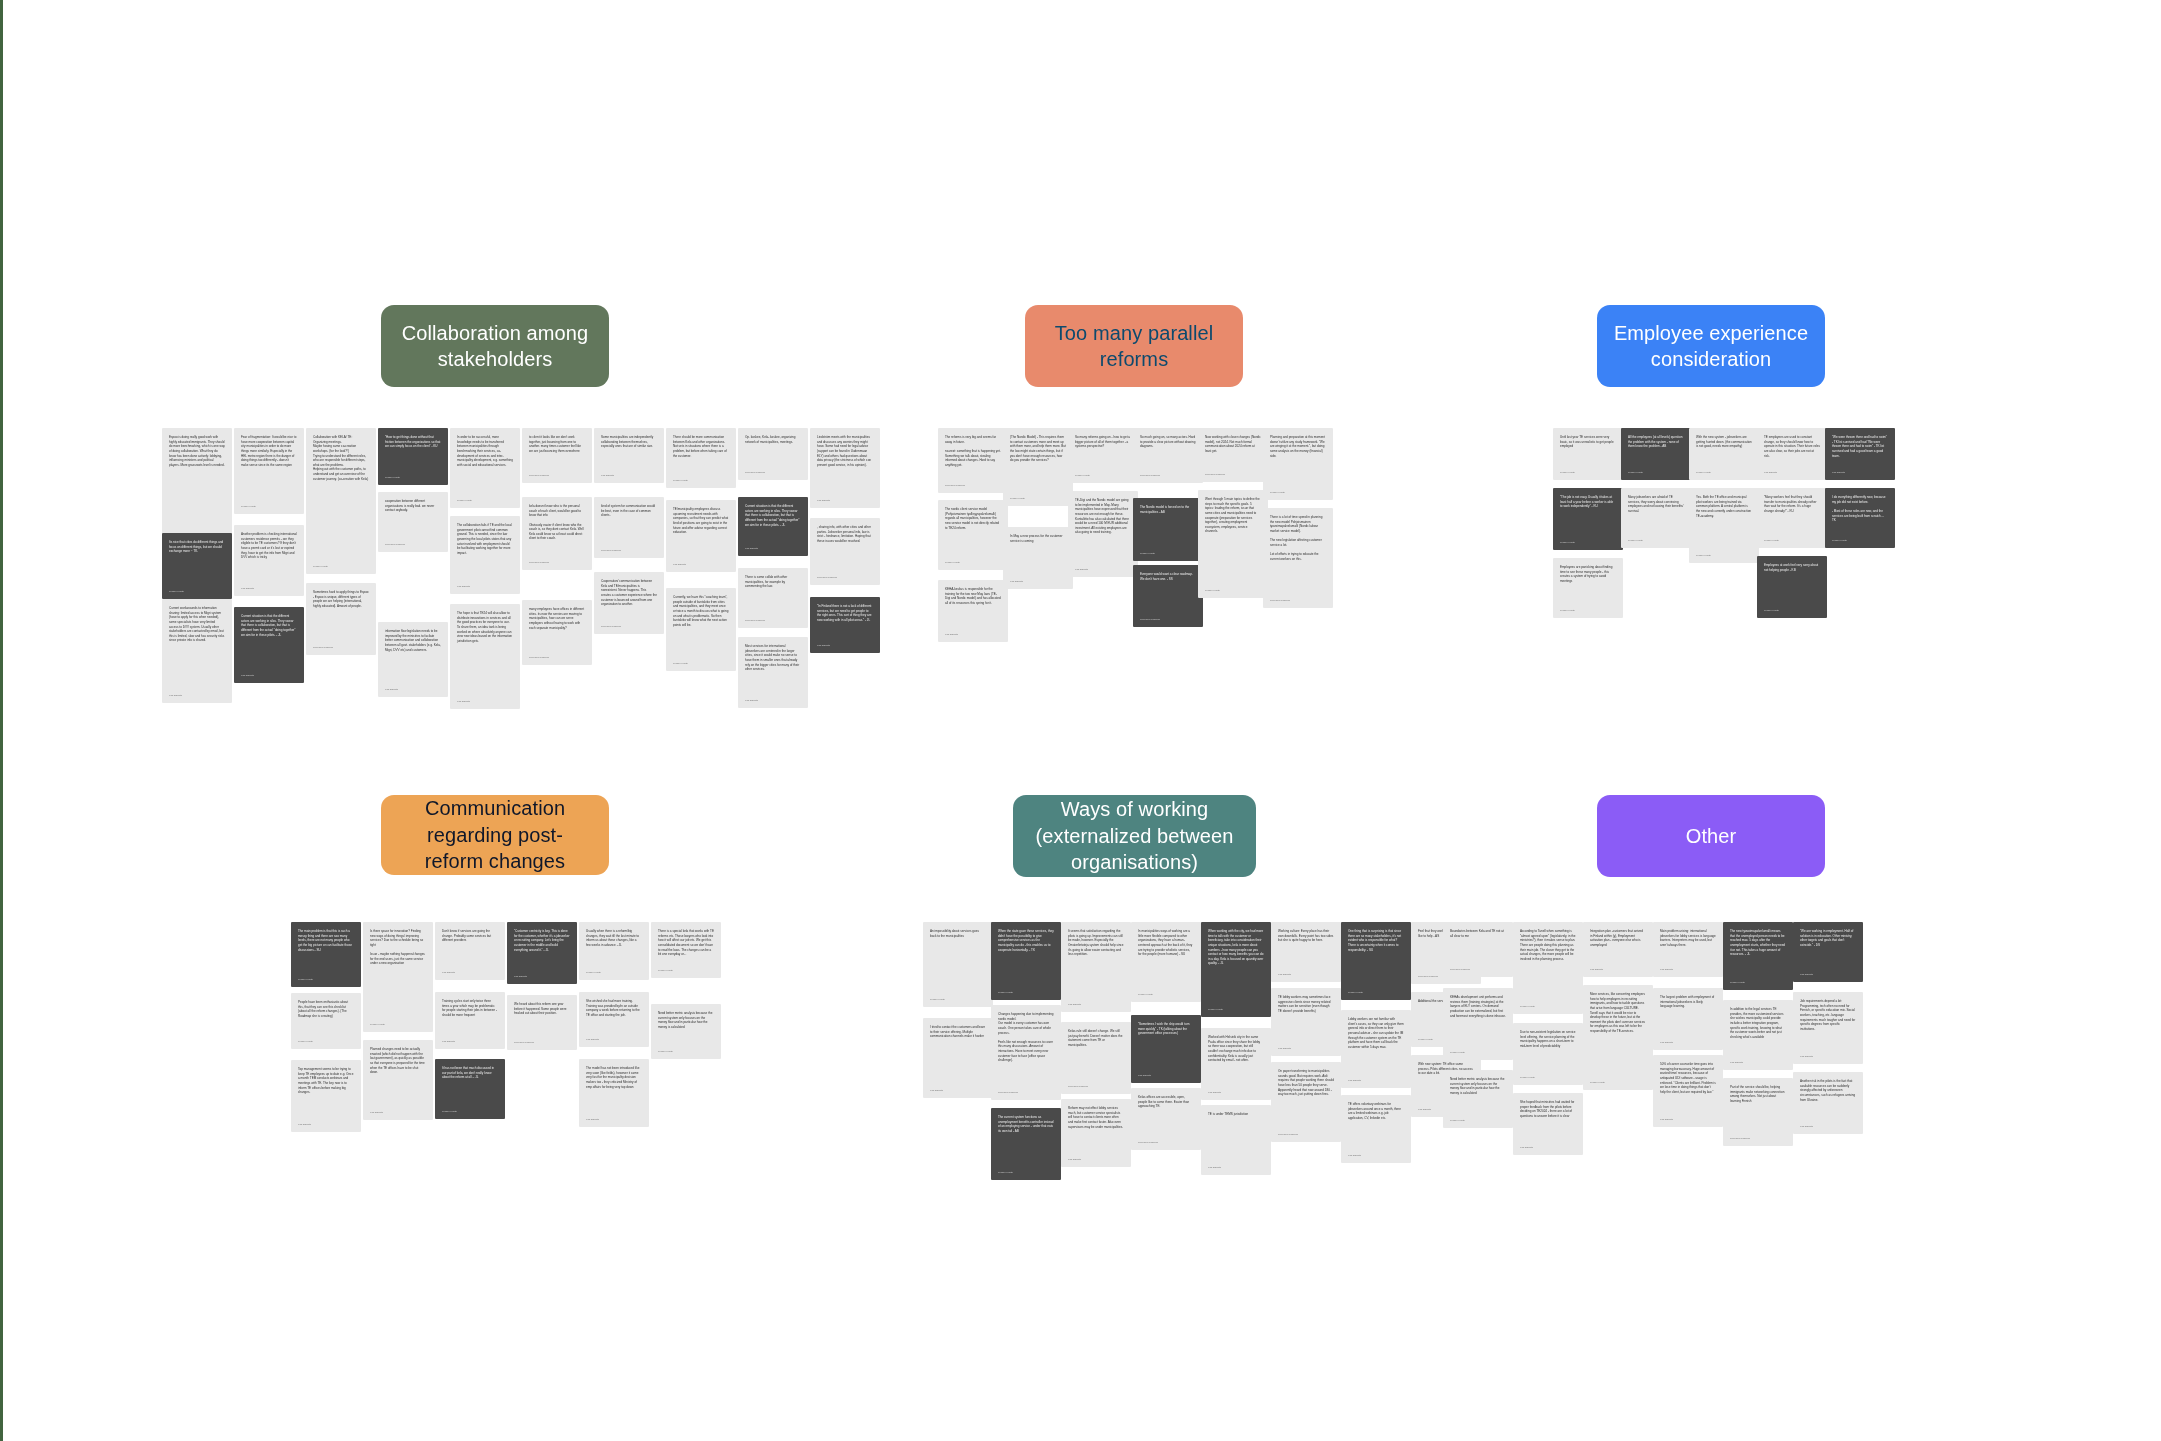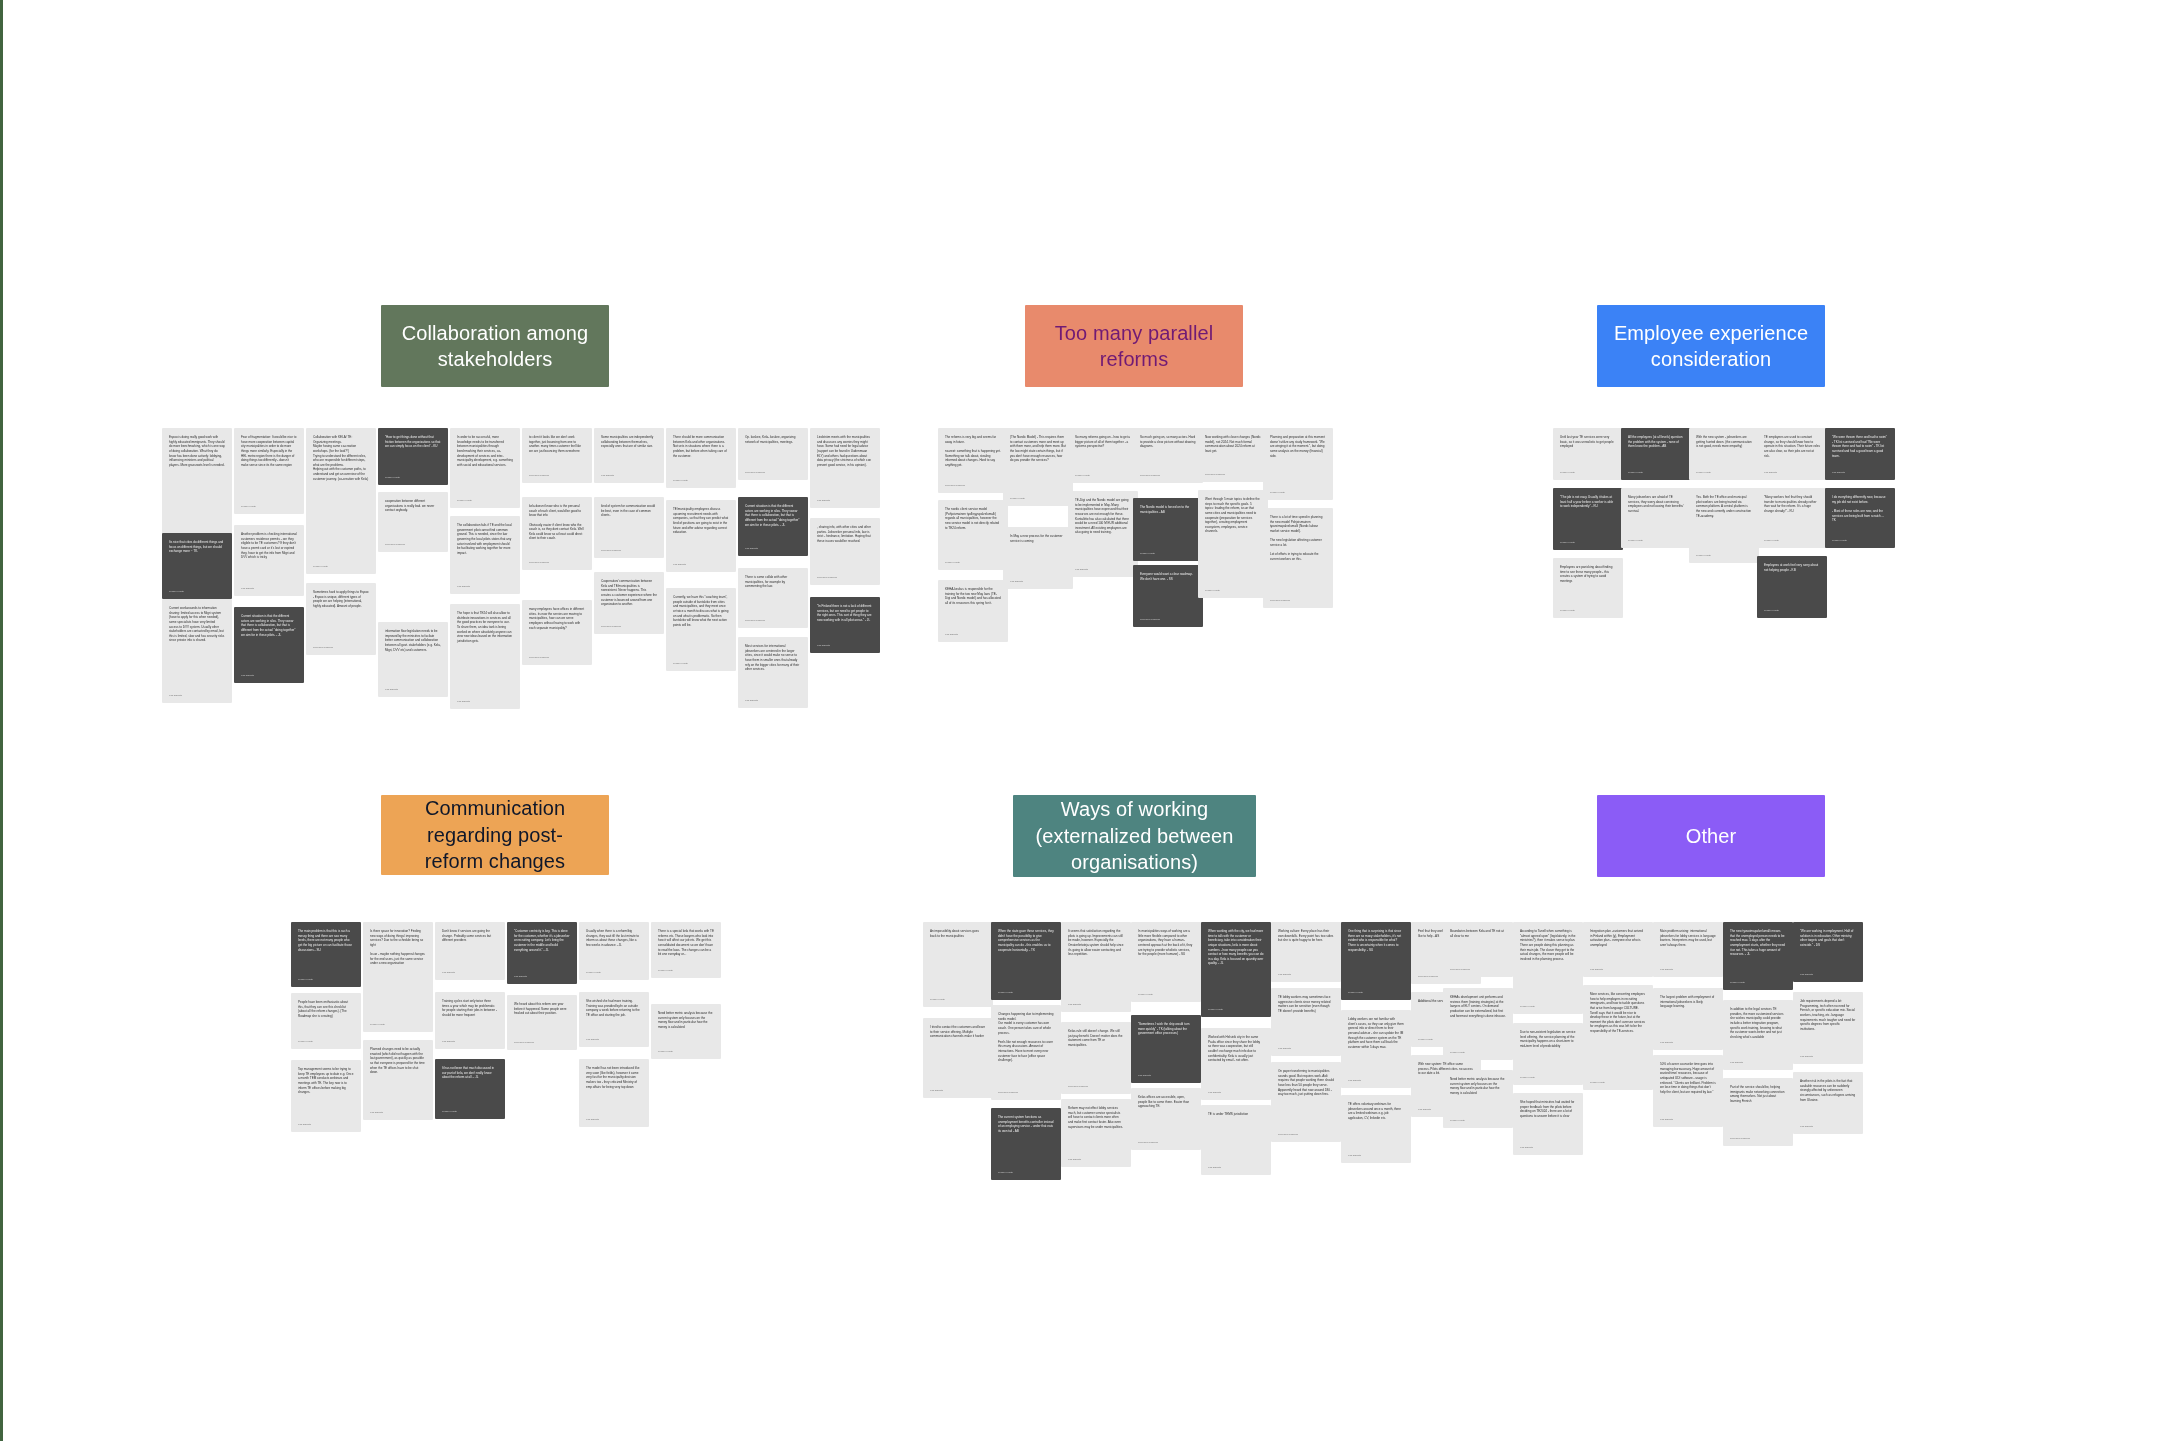--- a/index.html
+++ b/index.html
@@ -24,21 +24,21 @@
     display:flex;
     align-items:center;
     justify-content:center;
     text-align:center;
     color:#ffffff;
     font-size:20px;
     line-height:1.32;
     letter-spacing:.1px;
     padding:6px 14px;
     box-sizing:border-box;
-    border-radius:1px;
+    border-radius:13px;
   }
   .cat-header span{display:block;}
 
   
   .note{
     position:absolute;
     box-sizing:border-box;
     padding:7px 7px 6px 7px;
     border-radius:1px;
     overflow:hidden;
@@ -63,21 +63,21 @@
   }
   .note.dark .author{opacity:.72;}
 </style>
 </head>
 <body>
 
 <div id="board">
     <div class="cat-header" style="left: 378px; top: 305px; width: 228px; height: 82px; background: rgb(98, 119, 92); color: rgb(255, 255, 255);">
       <span>Collaboration among stakeholders</span>
     </div>
-    <div class="cat-header" style="left: 1022px; top: 305px; width: 218px; height: 82px; background: rgb(232, 138, 108); color: #701a75;">
+    <div class="cat-header" style="left: 1022px; top: 305px; width: 218px; height: 82px; background: rgb(232, 138, 108); color: #0c4a6e;">
       <span>Too many parallel reforms</span>
     </div>
     <div class="cat-header" style="left: 1594px; top: 305px; width: 228px; height: 82px; background: #3b82f6; color: rgb(255, 255, 255);">
       <span>Employee experience consideration</span>
     </div>
     <div class="cat-header" style="left: 378px; top: 795px; width: 228px; height: 80px; background: rgb(237, 164, 85); color: #0f172a;">
       <span>Communication regarding post- reform changes</span>
     </div>
     <div class="cat-header" style="left: 1010px; top: 795px; width: 243px; height: 82px; background: rgb(78, 132, 128); color: rgb(255, 255, 255);">
       <span>Ways of working (externalized between organisations)</span>

